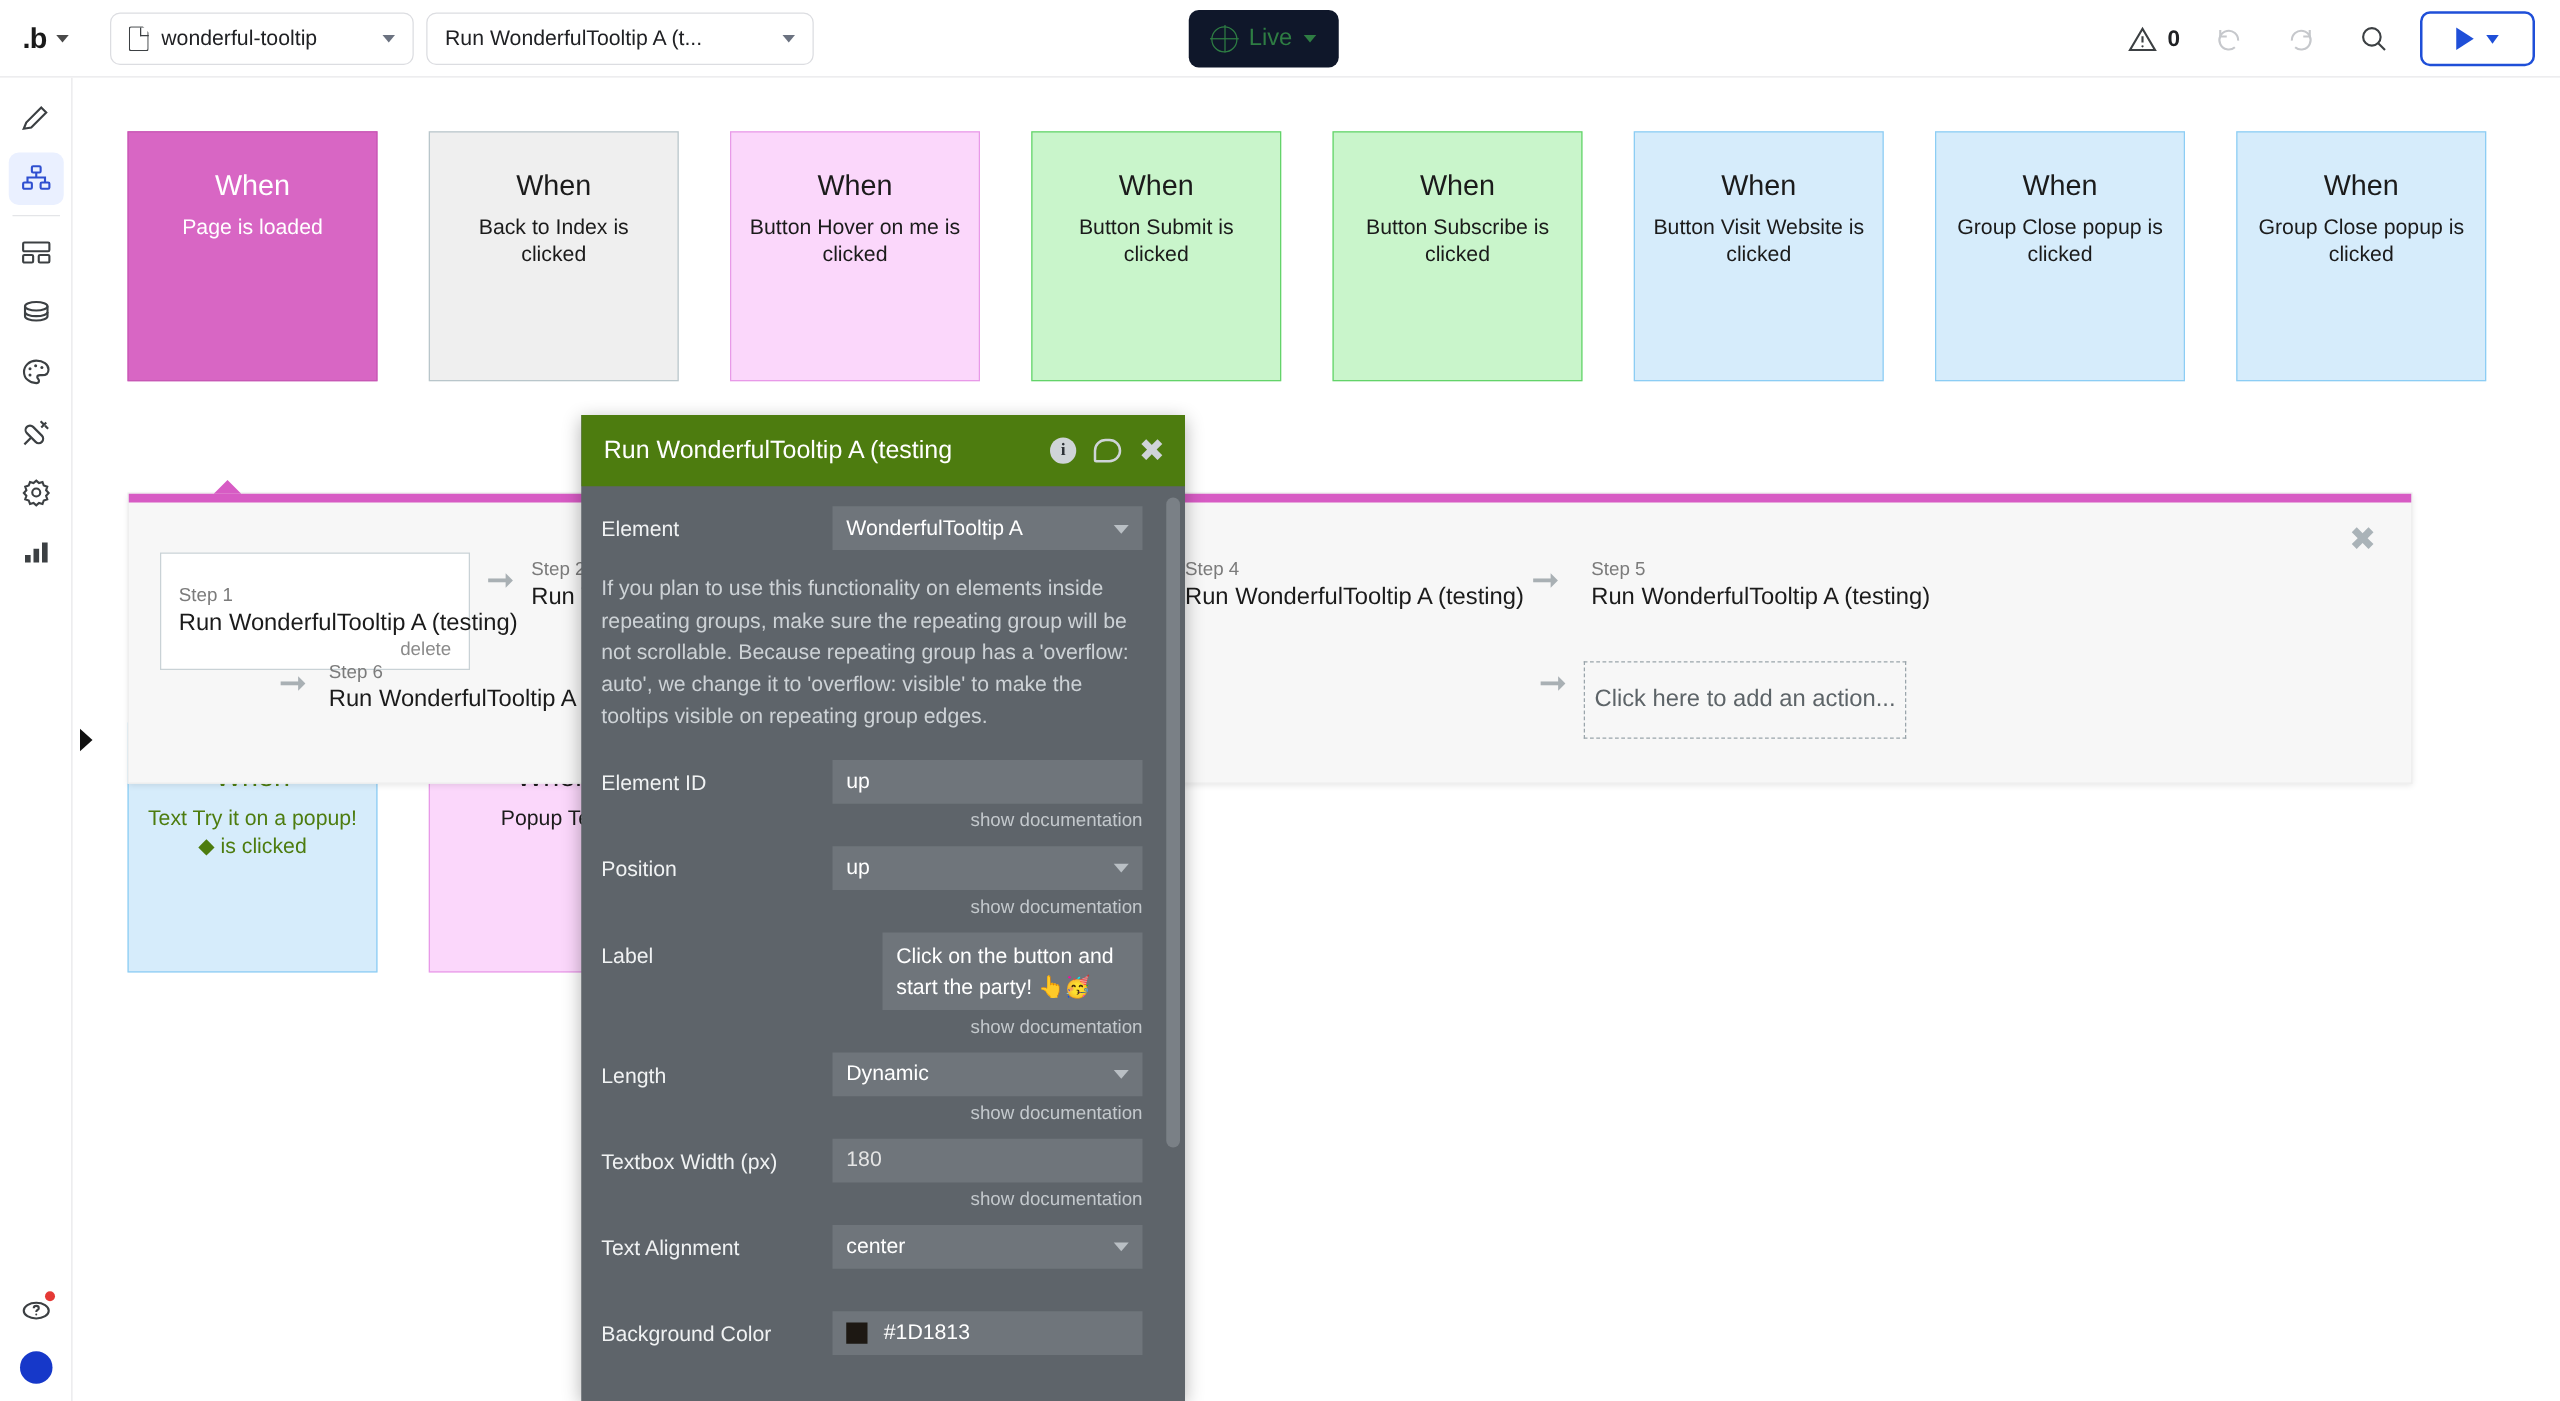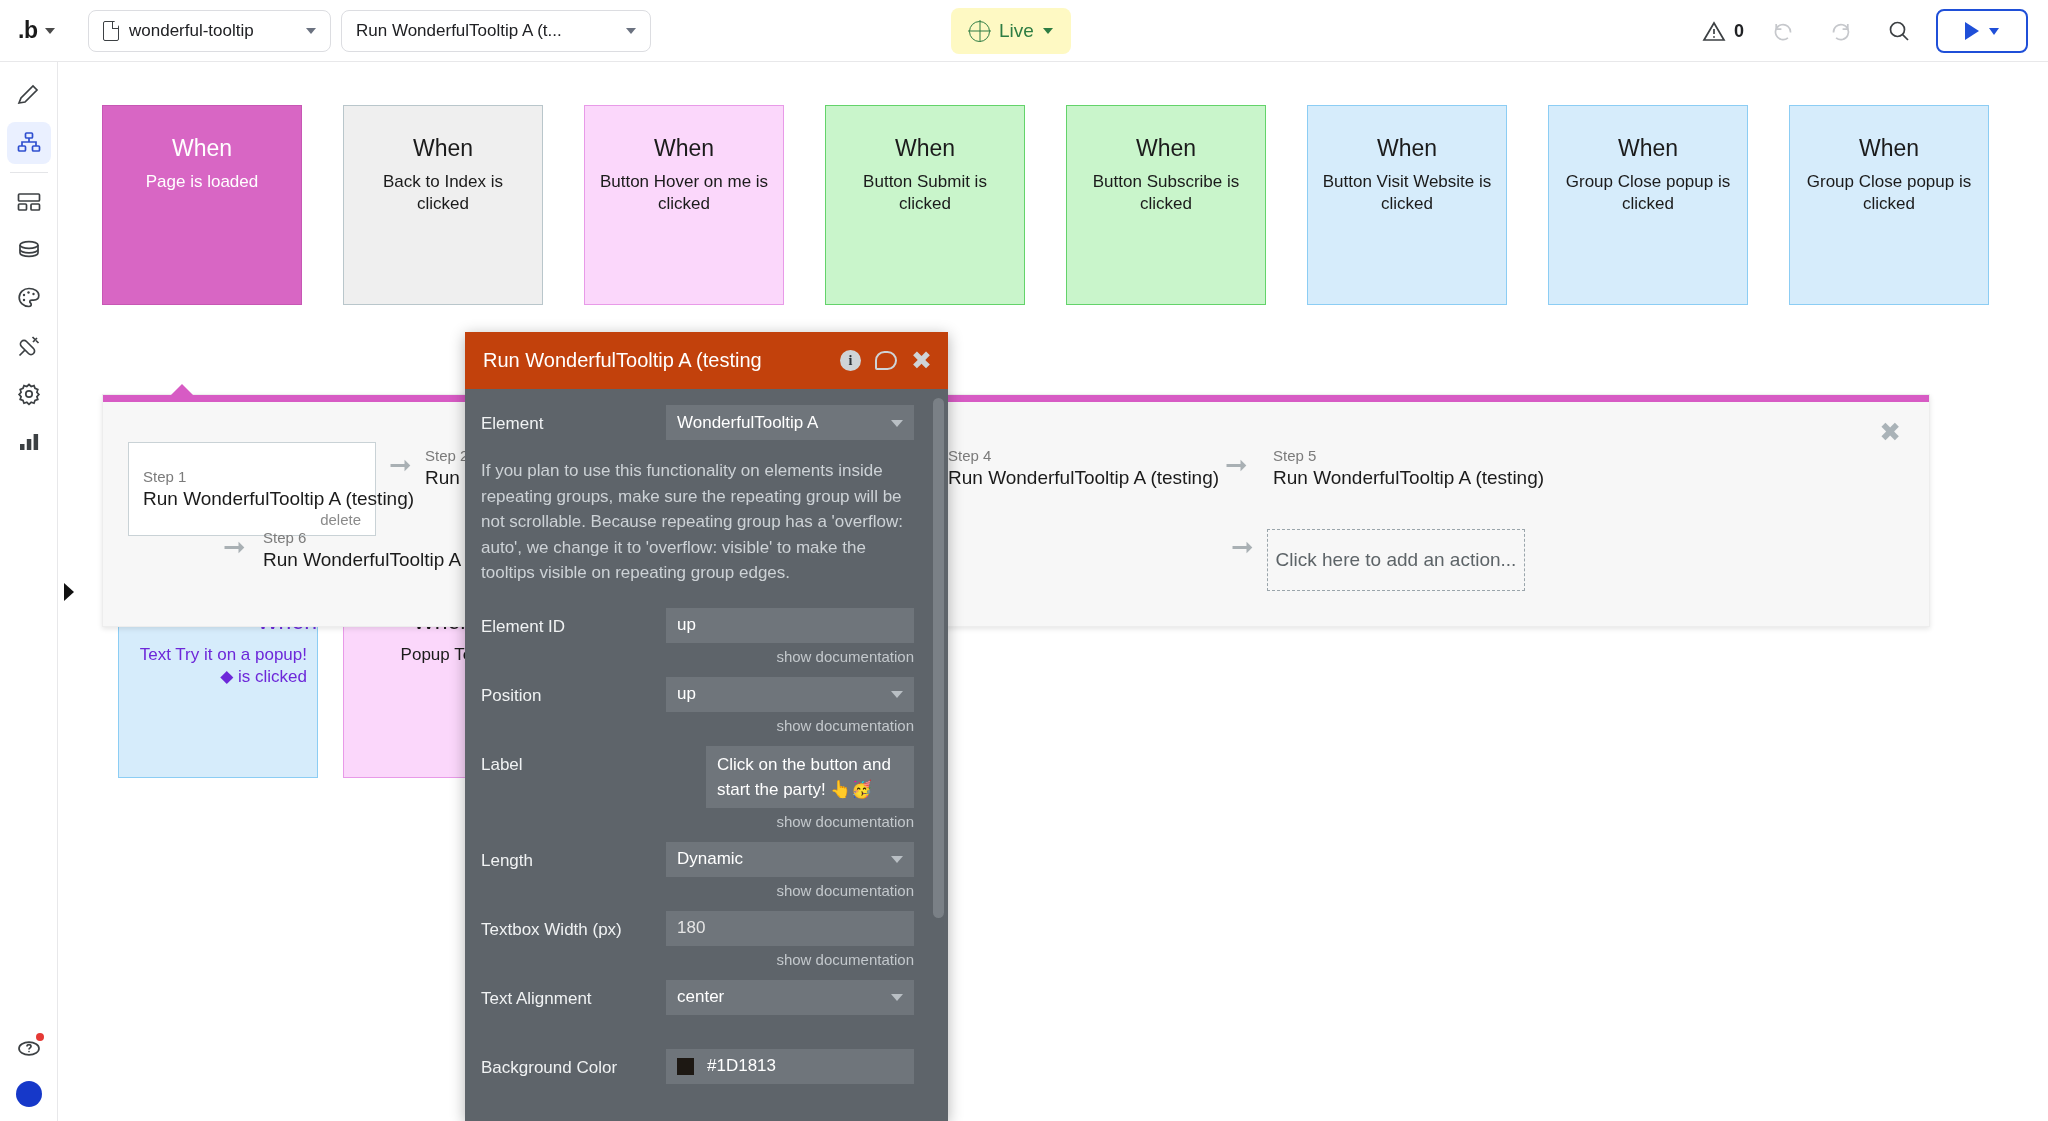--- a/index.html
+++ b/index.html
@@ -38,21 +38,21 @@
     border: 1.6px solid #3c4043; border-radius: 2px;
     clip-path: polygon(0 0, 70% 0, 100% 26%, 100% 100%, 0 100%);
   }
   .doc-icon:after {
     content: ""; position: absolute; right: 0.5px; top: 0.5px; width: 6px; height: 6px;
     border-left: 1.6px solid #3c4043; border-bottom: 1.6px solid #3c4043;
   }
 
   .live-btn {
     position: absolute; left: 951px; top: 8px; height: 46px; padding: 0 18px;
-    background: #fef9c3; border-radius: 8px; display: flex; align-items: center; gap: 9px; cursor: pointer;
+    background: #0f172a; border-radius: 8px; display: flex; align-items: center; gap: 9px; cursor: pointer;
   }
   .live-btn .label { font-size: 19px; color: #2e7d43; }
   .globe { width: 21px; height: 21px; border: 1.8px solid #2e7d43; border-radius: 50%; position: relative; flex:none;}
   .globe:before { content:""; position:absolute; left:50%; top:-1.8px; bottom:-1.8px; width:0;
                   border-left:1.8px solid #2e7d43; transform: translateX(-50%); }
   .globe:after { content:""; position:absolute; left:-1.8px; right:-1.8px; top:50%; height:0;
                  border-top:1.8px solid #2e7d43; transform: translateY(-50%); }
   .chev-green { width:0;height:0;border-left:5px solid transparent;border-right:5px solid transparent;border-top:6px solid #2e7d43; }
 
   .tb-right { position: absolute; right: 20px; top: 0; height: 62px; display: flex; align-items: center; gap: 0; }
@@ -144,21 +144,21 @@
   }
   .add-action span { font-size: 19px; color: #5d6468; }
 
   
   .prop-panel {
     position: absolute; left: 465px; top: 332px; width: 483px; height: 789px;
     background: #5e646a; z-index: 50; box-shadow: 0 3px 14px rgba(0,0,0,.30);
     overflow: hidden;
   }
   .prop-header {
-    height: 57px; background: #c2410c; display: flex; align-items: center; padding: 0 16px 0 18px;
+    height: 57px; background: #4d7c0f; display: flex; align-items: center; padding: 0 16px 0 18px;
   }
   .prop-header .title { flex: 1; color: #fff; font-size: 20px; white-space: nowrap; overflow: hidden; }
   .ph-icon { margin-left: 14px; cursor: pointer; display:flex; align-items:center; }
   .info-circle {
     width: 21px; height: 21px; border-radius: 50%; background: #cfd4d8; color: #2d3238;
     font-size: 14px; font-weight: 700; display: flex; align-items: center; justify-content: center;
     font-family: "Liberation Serif", serif;
   }
   .bubble-ic { width: 22px; height: 19px; border: 2px solid #cfd4d8; border-radius: 10px 10px 10px 2px; }
   .x-ic { color: #cfd4d8; font-size: 25px; font-weight: 700; font-family: "DejaVu Sans", sans-serif; line-height: 1; }
@@ -355,21 +355,21 @@
           <div class="when">When</div>
           <div class="desc">Group Close popup is clicked</div>
         </div>
         <div class="event-card" style="left: 1731px; background: rgb(214, 236, 251); border-color: rgb(140, 205, 244); color: rgb(27, 27, 27);">
           <div class="when">When</div>
           <div class="desc">Group Close popup is clicked</div>
         </div>
       </div>
 
     <div id="events-row2">
-        <div class="event-card2" style="left: 60px; background: rgb(214, 236, 251); border-color: rgb(140, 205, 244); color: #6d28d9; text-align: right;">
+        <div class="event-card2" style="left: 44px; background: rgb(214, 236, 251); border-color: rgb(140, 205, 244); color: #4d7c0f;">
           <div class="when">When</div>
           <div class="desc">Text Try it on a popup! ◆ is clicked</div>
         </div>
         <div class="event-card2" style="left: 285px; background: rgb(251, 215, 251); border-color: rgb(232, 154, 232); color: rgb(27, 27, 27);">
           <div class="when">When</div>
           <div class="desc">Popup Test</div>
         </div>
       </div>
 
     <div class="wf-panel">

